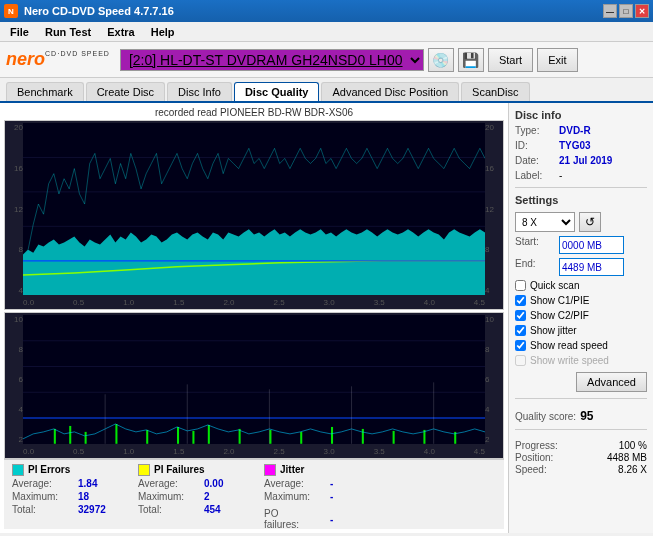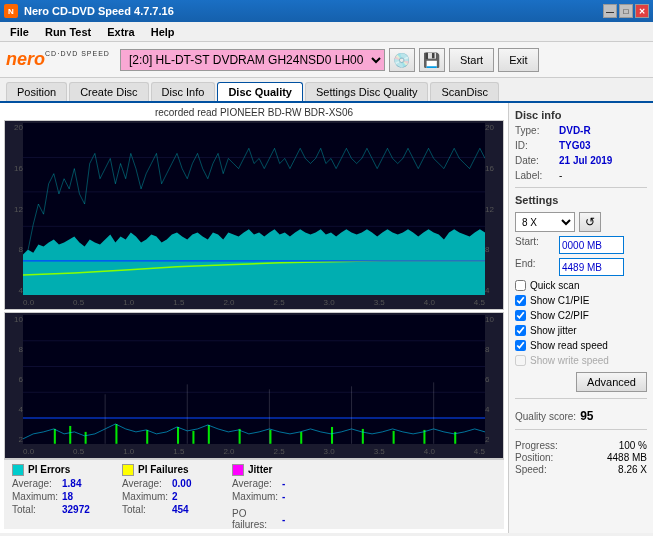--- a/index.html
+++ b/index.html
@@ -40,25 +40,26 @@
       background: #f5f5f5;
       border-bottom: 1px solid #ccc;
       height: 36px;
       display: flex;
       align-items: center;
       padding: 0 6px;
       gap: 4px;
     }
     .drive-select {
       border: 1px solid #999;
-      background: #f9a8d4;
+      background: #a21caf;
       height: 22px;
-      font-size: 12px;
+      font-size: 14px;
       padding: 0 4px;
       min-width: 220px;
+      text-decoration: underline;
     }
     .toolbar-btn {
       height: 24px;
       padding: 0 10px;
       border: 1px solid #999;
       background: linear-gradient(to bottom, #f5f5f5, #e0e0e0);
       font-size: 11px;
       cursor: pointer;
     }
     .toolbar-icon-btn {
@@ -155,21 +156,21 @@
       font-weight: bold;
     }
     .stat-color-box {
       width: 12px;
       height: 12px;
       border: 1px solid #999;
     }
     .stat-row {
       display: flex;
       align-items: center;
-      gap: 0;
+      gap: 16px;
       font-size: 10px;
     }
     .stat-label { color: #555; width: 50px; }
     .stat-value { color: #0000cc; font-weight: bold; min-width: 40px; }
     
     
     .right-panel {
       width: 145px;
       border-left: 1px solid #ccc;
       background: #f5f5f5;
@@ -291,25 +292,25 @@
   <select class="drive-select">
     <option>[2:0] HL-DT-ST DVDRAM GH24NSD0 LH00</option>
   </select>
   <div class="toolbar-icon-btn">💿</div>
   <div class="toolbar-icon-btn">💾</div>
   <button class="toolbar-btn">Start</button>
   <button class="toolbar-btn">Exit</button>
 </div>
 
 <div class="tab-bar">
-  <div class="tab">Position</div>
+  <div class="tab">Benchmark</div>
   <div class="tab">Create Disc</div>
   <div class="tab">Disc Info</div>
   <div class="tab active">Disc Quality</div>
-  <div class="tab">Settings Disc Quality</div>
+  <div class="tab">Advanced Disc Position</div>
   <div class="tab">ScanDisc</div>
 </div>
 
 <div class="main-content">
 
   <div class="chart-area">
     <div class="chart-subtitle">recorded read PIONEER  BD-RW  BDR-XS06</div>
 
     <div class="chart-container">
 

